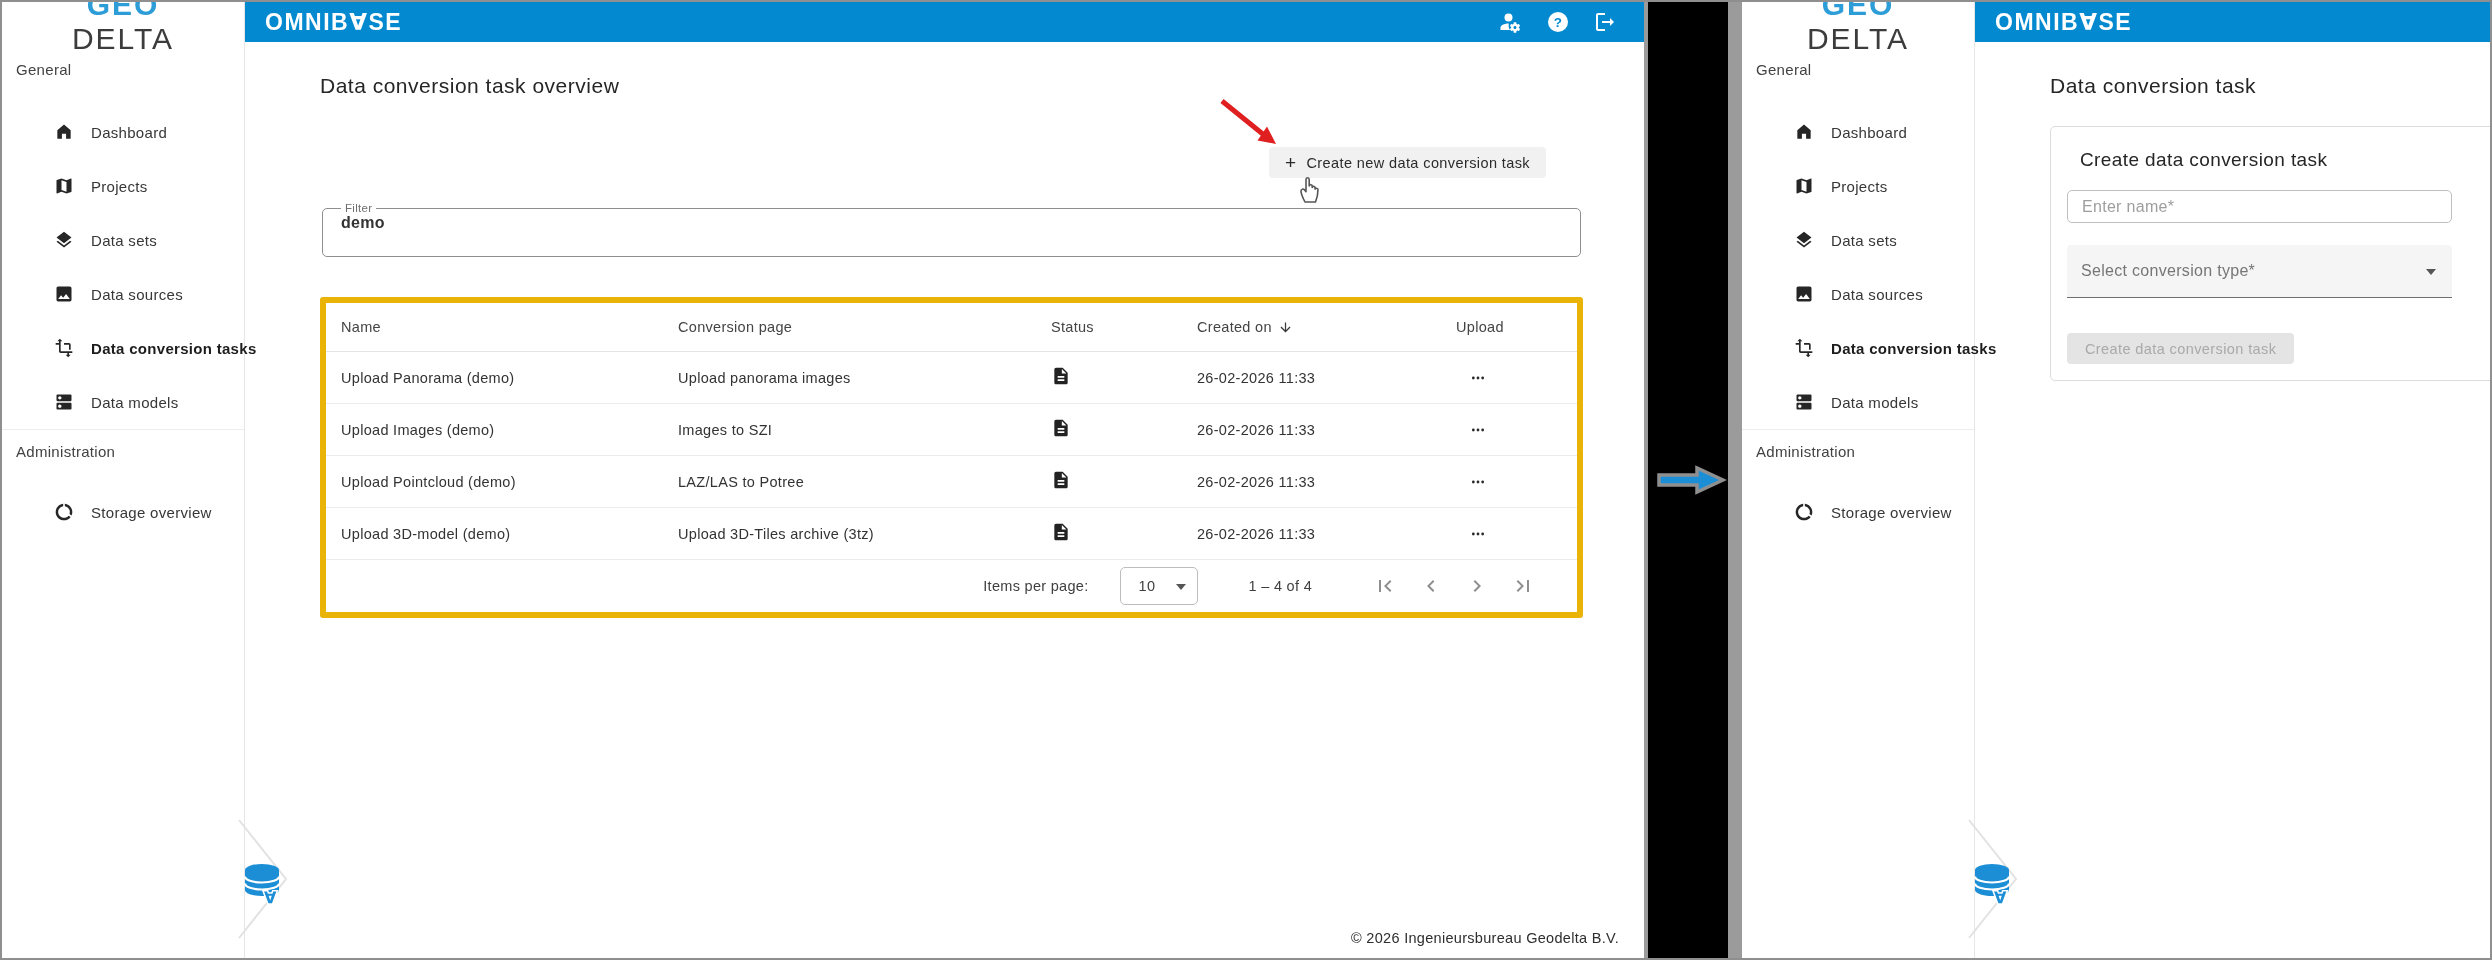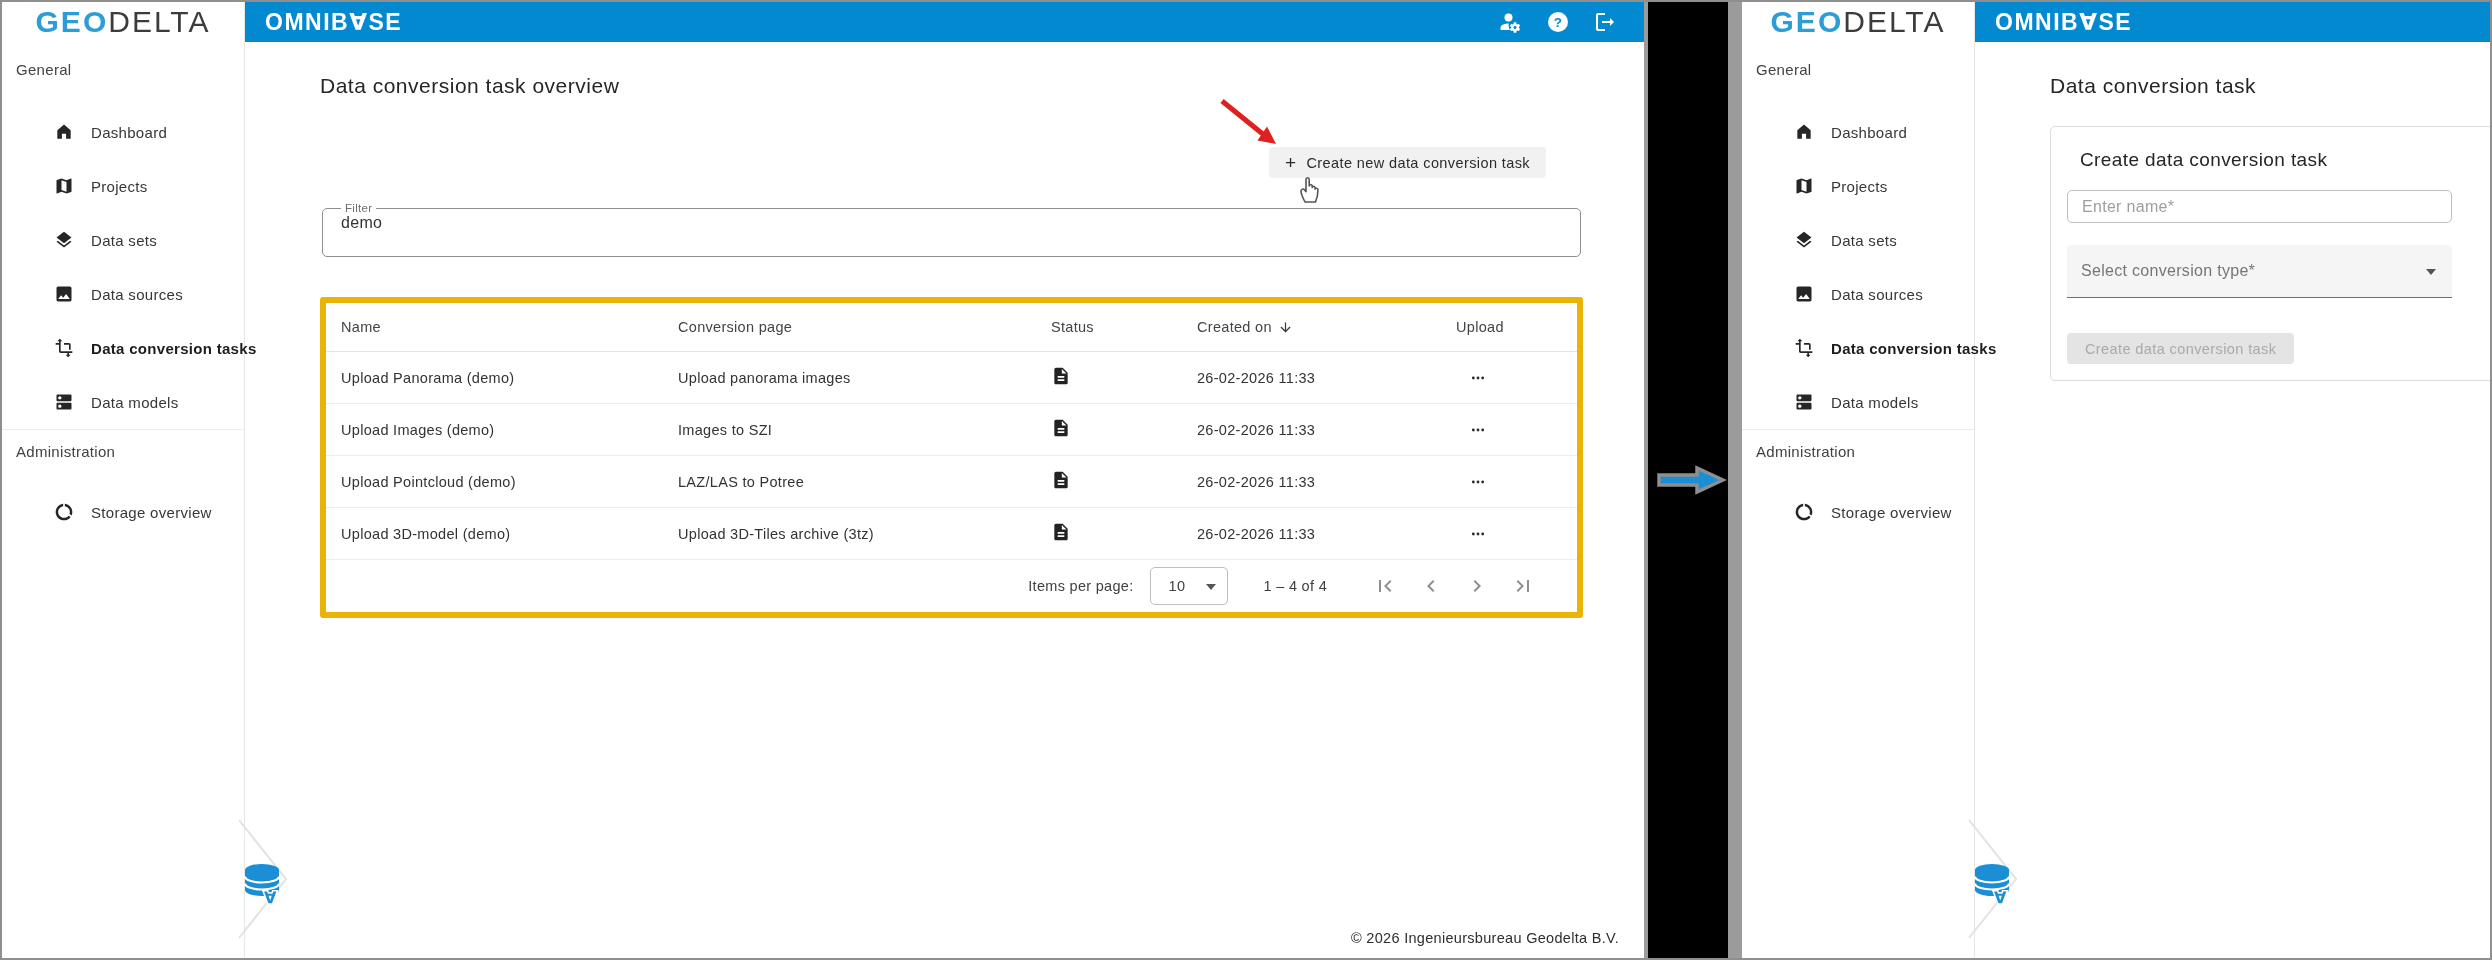--- a/index.html
+++ b/index.html
@@ -12,21 +12,21 @@
   .panel-right{left:1742px;width:748px;}
   .divider{position:absolute;top:2px;left:1644px;width:98px;height:956px;background:#000;
            border-left:4px solid #9b9b9b;border-right:14px solid #9b9b9b;box-sizing:border-box;z-index:5;}
   .divider svg{position:absolute;left:9px;top:462px;}
 
   
   .sidebar{position:absolute;left:0;top:0;bottom:0;background:#fff;border-right:1px solid #e6e6e6;z-index:2;}
   .panel-left .sidebar{width:242px;}
   .panel-right .sidebar{width:232px;}
   .logo{height:40px;display:flex;align-items:center;justify-content:center;
-        font-size:30px;font-weight:700;letter-spacing:2px;white-space:nowrap;}
+        font-size:30px;font-weight:700;letter-spacing:2px;white-space:nowrap;flex-direction:column;}
   .logo .geo{color:#2d9dd8;}
   .logo .delta{color:#3c3c3c;font-weight:500;}
   .section-label{margin:18px 0 0 14px;height:20px;line-height:20px;font-size:15px;color:#424242;}
   .nav{margin-top:25px;margin-left:29px;}
   .nav.admin{margin-top:23px;}
   .nav-item{height:54px;display:flex;align-items:center;padding-left:23px;cursor:pointer;}
   .nav-icon{width:20px;height:20px;margin-right:17px;display:inline-flex;color:#262626;flex:0 0 auto;}
   .nav-icon svg{width:20px;height:20px;}
   .nav-label{font-size:15px;color:#373737;white-space:nowrap;}
   .nav-item.active .nav-label{font-weight:700;color:#1d1d1d;}
@@ -50,33 +50,33 @@
   .page-title{margin:32px 0 0 0;font-size:21px;font-weight:400;letter-spacing:.5px;color:#262626;}
   .btn-row{margin-top:49px;height:31px;display:flex;justify-content:flex-end;}
   .create-btn{margin-right:37px;height:31px;background:#f1f1f1;border:none;border-radius:4px;
               display:inline-flex;align-items:center;padding:0 16px;font-size:14.5px;letter-spacing:.4px;
               color:#2b2b2b;cursor:pointer;font-family:inherit;}
   .create-btn .plus{font-size:19px;font-weight:400;margin-right:10px;line-height:1;}
   .filter-field{margin-top:24px;border:1px solid #8f8f8f;border-radius:5px;height:55px;box-sizing:border-box;
                 padding:0 12px;position:relative;}
   .filter-field legend{font-size:11.5px;color:#6f6f6f;padding:0 4px;margin-left:6px;letter-spacing:.3px;}
   .filter-field input{border:none;outline:none;width:95%;font-size:16px;color:#333;
-                      font-family:inherit;letter-spacing:.3px;margin:-2px 0 0 4px;background:transparent;}
+                      font-family:inherit;letter-spacing:.3px;margin:-2px 0 0 4px;background:transparent;font-weight:bold;}
   .table{margin-top:40px;border:6px solid #eab308;border-radius:3px;}
   .trow{display:grid;grid-template-columns:352px 373px 146px 259px 1fr;align-items:center;}
   .thead{height:48px;color:#444;font-size:14.5px;border-bottom:1px solid #e4e4e4;}
   .tbody-row{height:51px;font-size:14.5px;color:#333;border-bottom:1px solid #ececec;}
   .cell-first{padding-left:15px;}
   .sort-wrap{display:inline-flex;align-items:center;gap:6px;}
   .sort-ic{width:15px;height:15px;display:inline-flex;color:#3a3a3a;}
   .status-ic{width:20px;height:20px;display:inline-flex;color:#222;}
   .more-btn{width:28px;height:28px;border:none;background:transparent;display:inline-flex;align-items:center;
             justify-content:center;cursor:pointer;margin-left:8px;color:#2b2b2b;}
   .pagination{height:52px;display:flex;align-items:center;justify-content:flex-end;padding-right:42px;
-              font-size:14.5px;color:#3f3f3f;}
+              font-size:14.5px;color:#3f3f3f;gap:15px;}
   .ipp-label{margin-right:16px;}
   .ipp-select{width:78px;height:38px;border:1px solid #bdbdbd;border-radius:5px;display:inline-flex;
               align-items:center;cursor:pointer;box-sizing:border-box;padding-left:18px;position:relative;}
   .ipp-select .caret{position:absolute;right:11px;top:16px;width:0;height:0;
               border-left:5px solid transparent;border-right:5px solid transparent;border-top:6px solid #555;}
   .range{margin:0 46px 0 36px;}
   .pg-icons{display:flex;align-items:center;gap:22px;}
   .pg-btn{width:24px;height:24px;display:inline-flex;cursor:pointer;color:#8f8f8f;background:none;border:none;padding:0;}
   .footer{position:absolute;right:25px;bottom:12px;font-size:14.5px;color:#2e2e2e;letter-spacing:.3px;}
 

